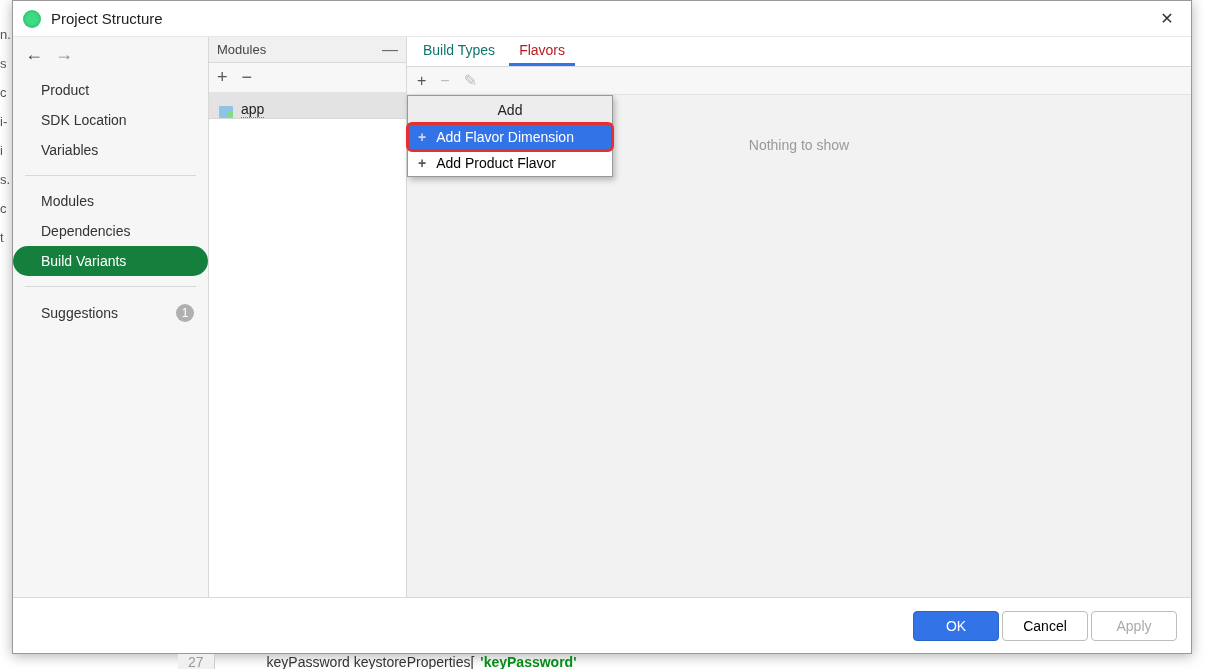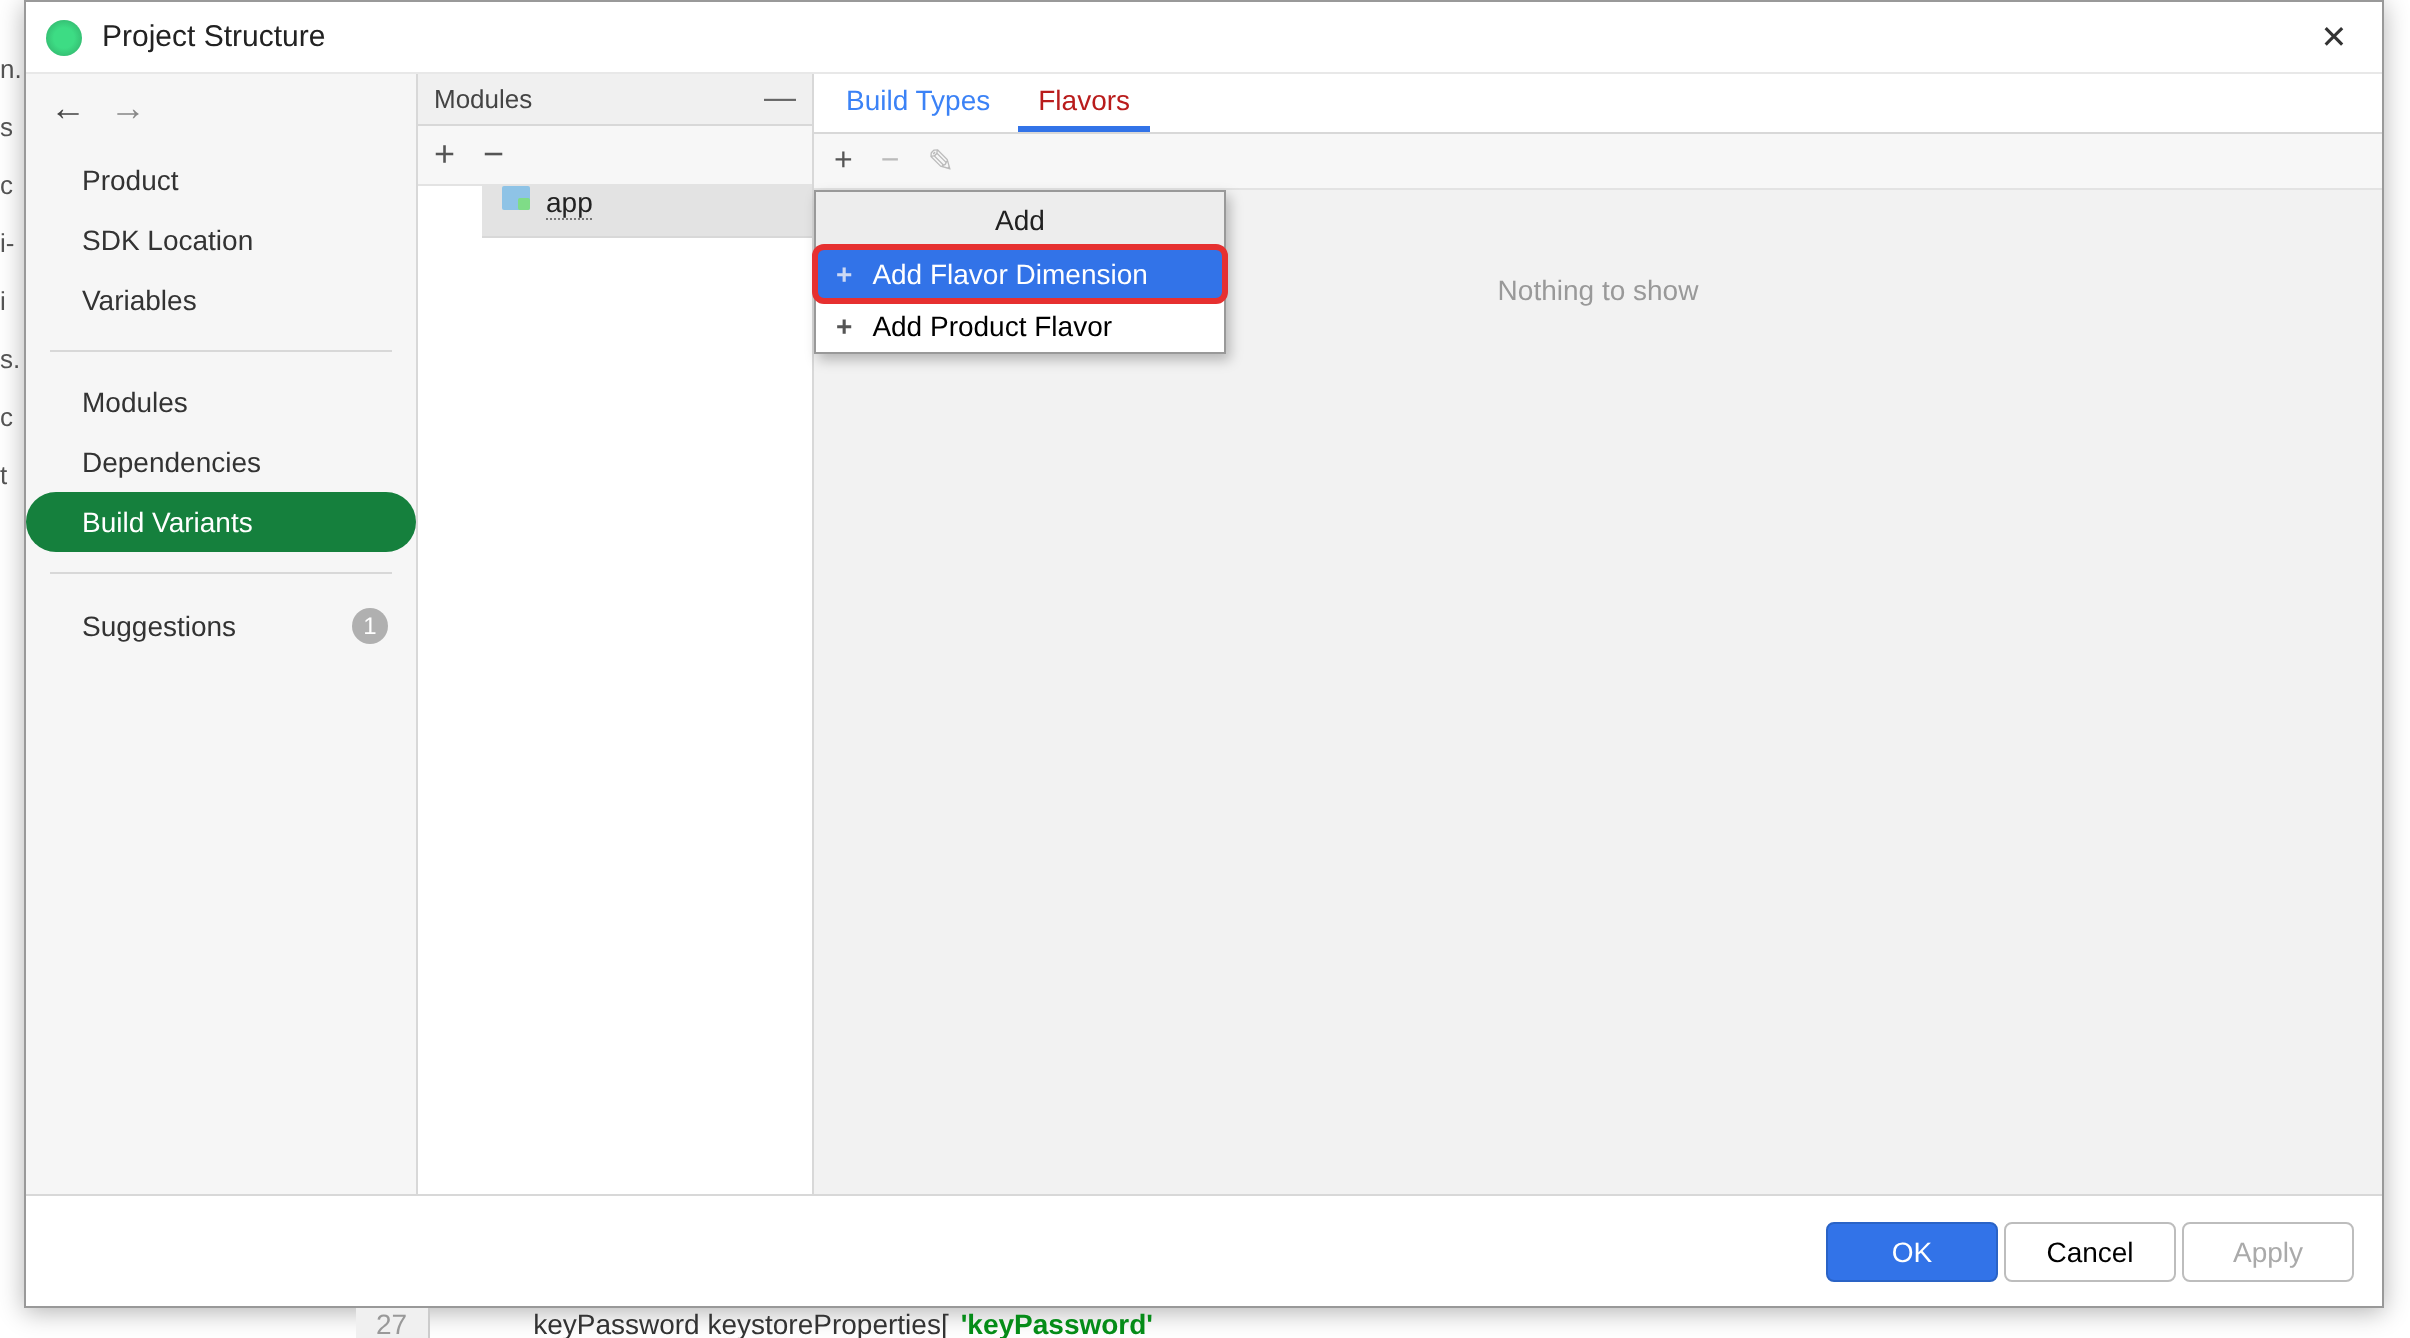--- a/index.html
+++ b/index.html
@@ -46,39 +46,39 @@
   display: flex; align-items: center; padding: 0 8px; font-size: 13px; color: #444;
   justify-content: space-between;
 }
 .modules-header .collapse { font-size: 16px; color: #666; cursor:pointer; }
 .modules-toolbar {
   height: 30px; background: #f7f7f7; border-bottom: 1px solid #e3e3e3;
   display: flex; align-items: center; gap: 14px; padding: 0 8px;
 }
 .modules-toolbar .tb { font-size: 18px; color: #555; cursor:pointer; }
 .module-item {
-  height: 26px; background: #e3e3e3; display: flex; align-items: flex-start;
+  height: 26px; background: #e3e3e3; display: flex; align-items: flex-end;
   padding-left: 10px; gap: 8px; font-size: 14px; color: #222;
-  border-bottom: 1px solid #d8d8d8; cursor:pointer;margin-left:32px;
+  border-bottom: 1px solid #d8d8d8; cursor:pointer;
 }
 .module-item .folder-icon {
   width: 14px; height: 12px; background: #8ec3e6; position: relative; border-radius: 1px;
 }
 .module-item .folder-icon::after {
   content: ""; position: absolute; right: 0; bottom: 0; width: 6px; height: 6px; background: #7fdc87; border-radius: 1px;
 }
 .module-item span.label { border-bottom: 1px dotted #777; }
 
 .main-panel { flex: 1; display: flex; flex-direction: column; }
 .tabs {
   height: 30px; display: flex; align-items: flex-end; border-bottom: 1px solid #d8d8d8;
   padding-left: 6px; gap: 4px;
 }
 .tab {
-  padding: 5px 10px; font-size: 14px; color: #3b82f6; cursor: pointer;
+  padding: 5px 10px; font-size: 14px; color: #0f766e; cursor: pointer;
   border-bottom: 3px solid transparent;
 }
 .tab.active { border-bottom-color: #3273e8; color: #b91c1c; }
 
 .flavor-toolbar {
   height: 28px; display: flex; align-items: center; gap: 14px; padding: 0 10px;
   background: #f7f7f7; border-bottom: 1px solid #e3e3e3;
 }
 .flavor-toolbar .tb { font-size: 16px; color: #555; cursor: pointer; }
 .flavor-toolbar .tb.disabled { color: #bbb; cursor: default; }

